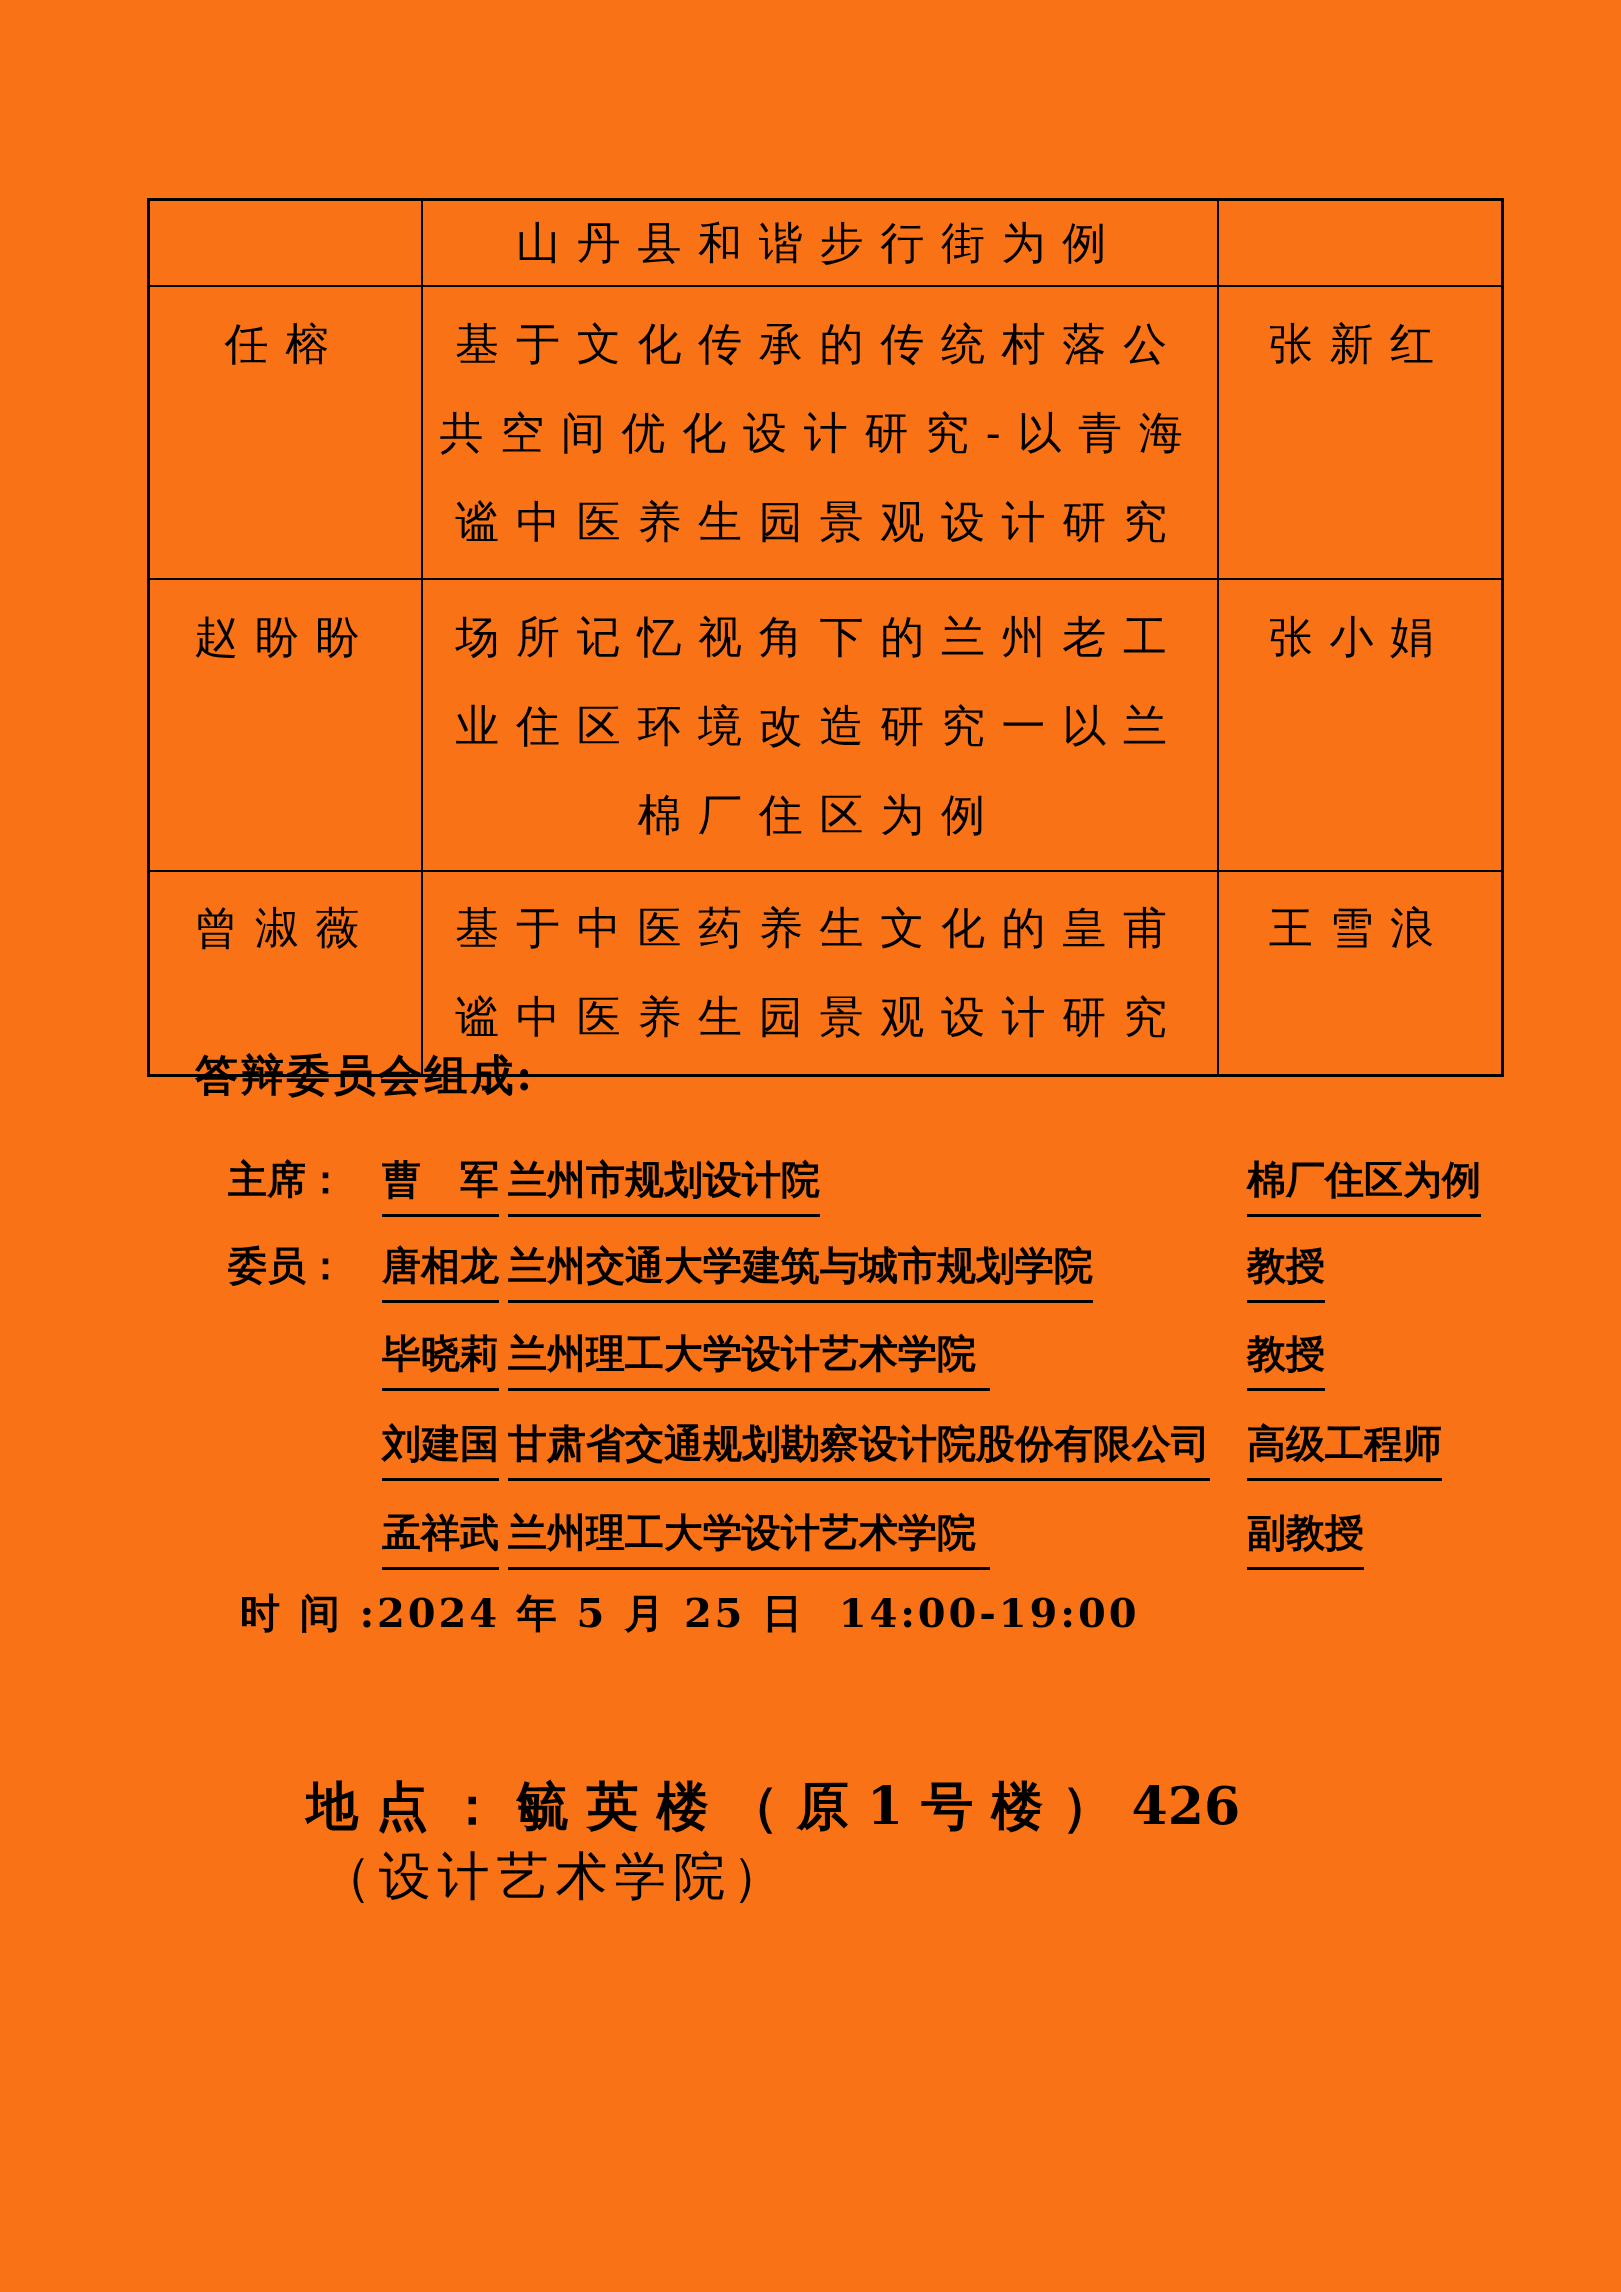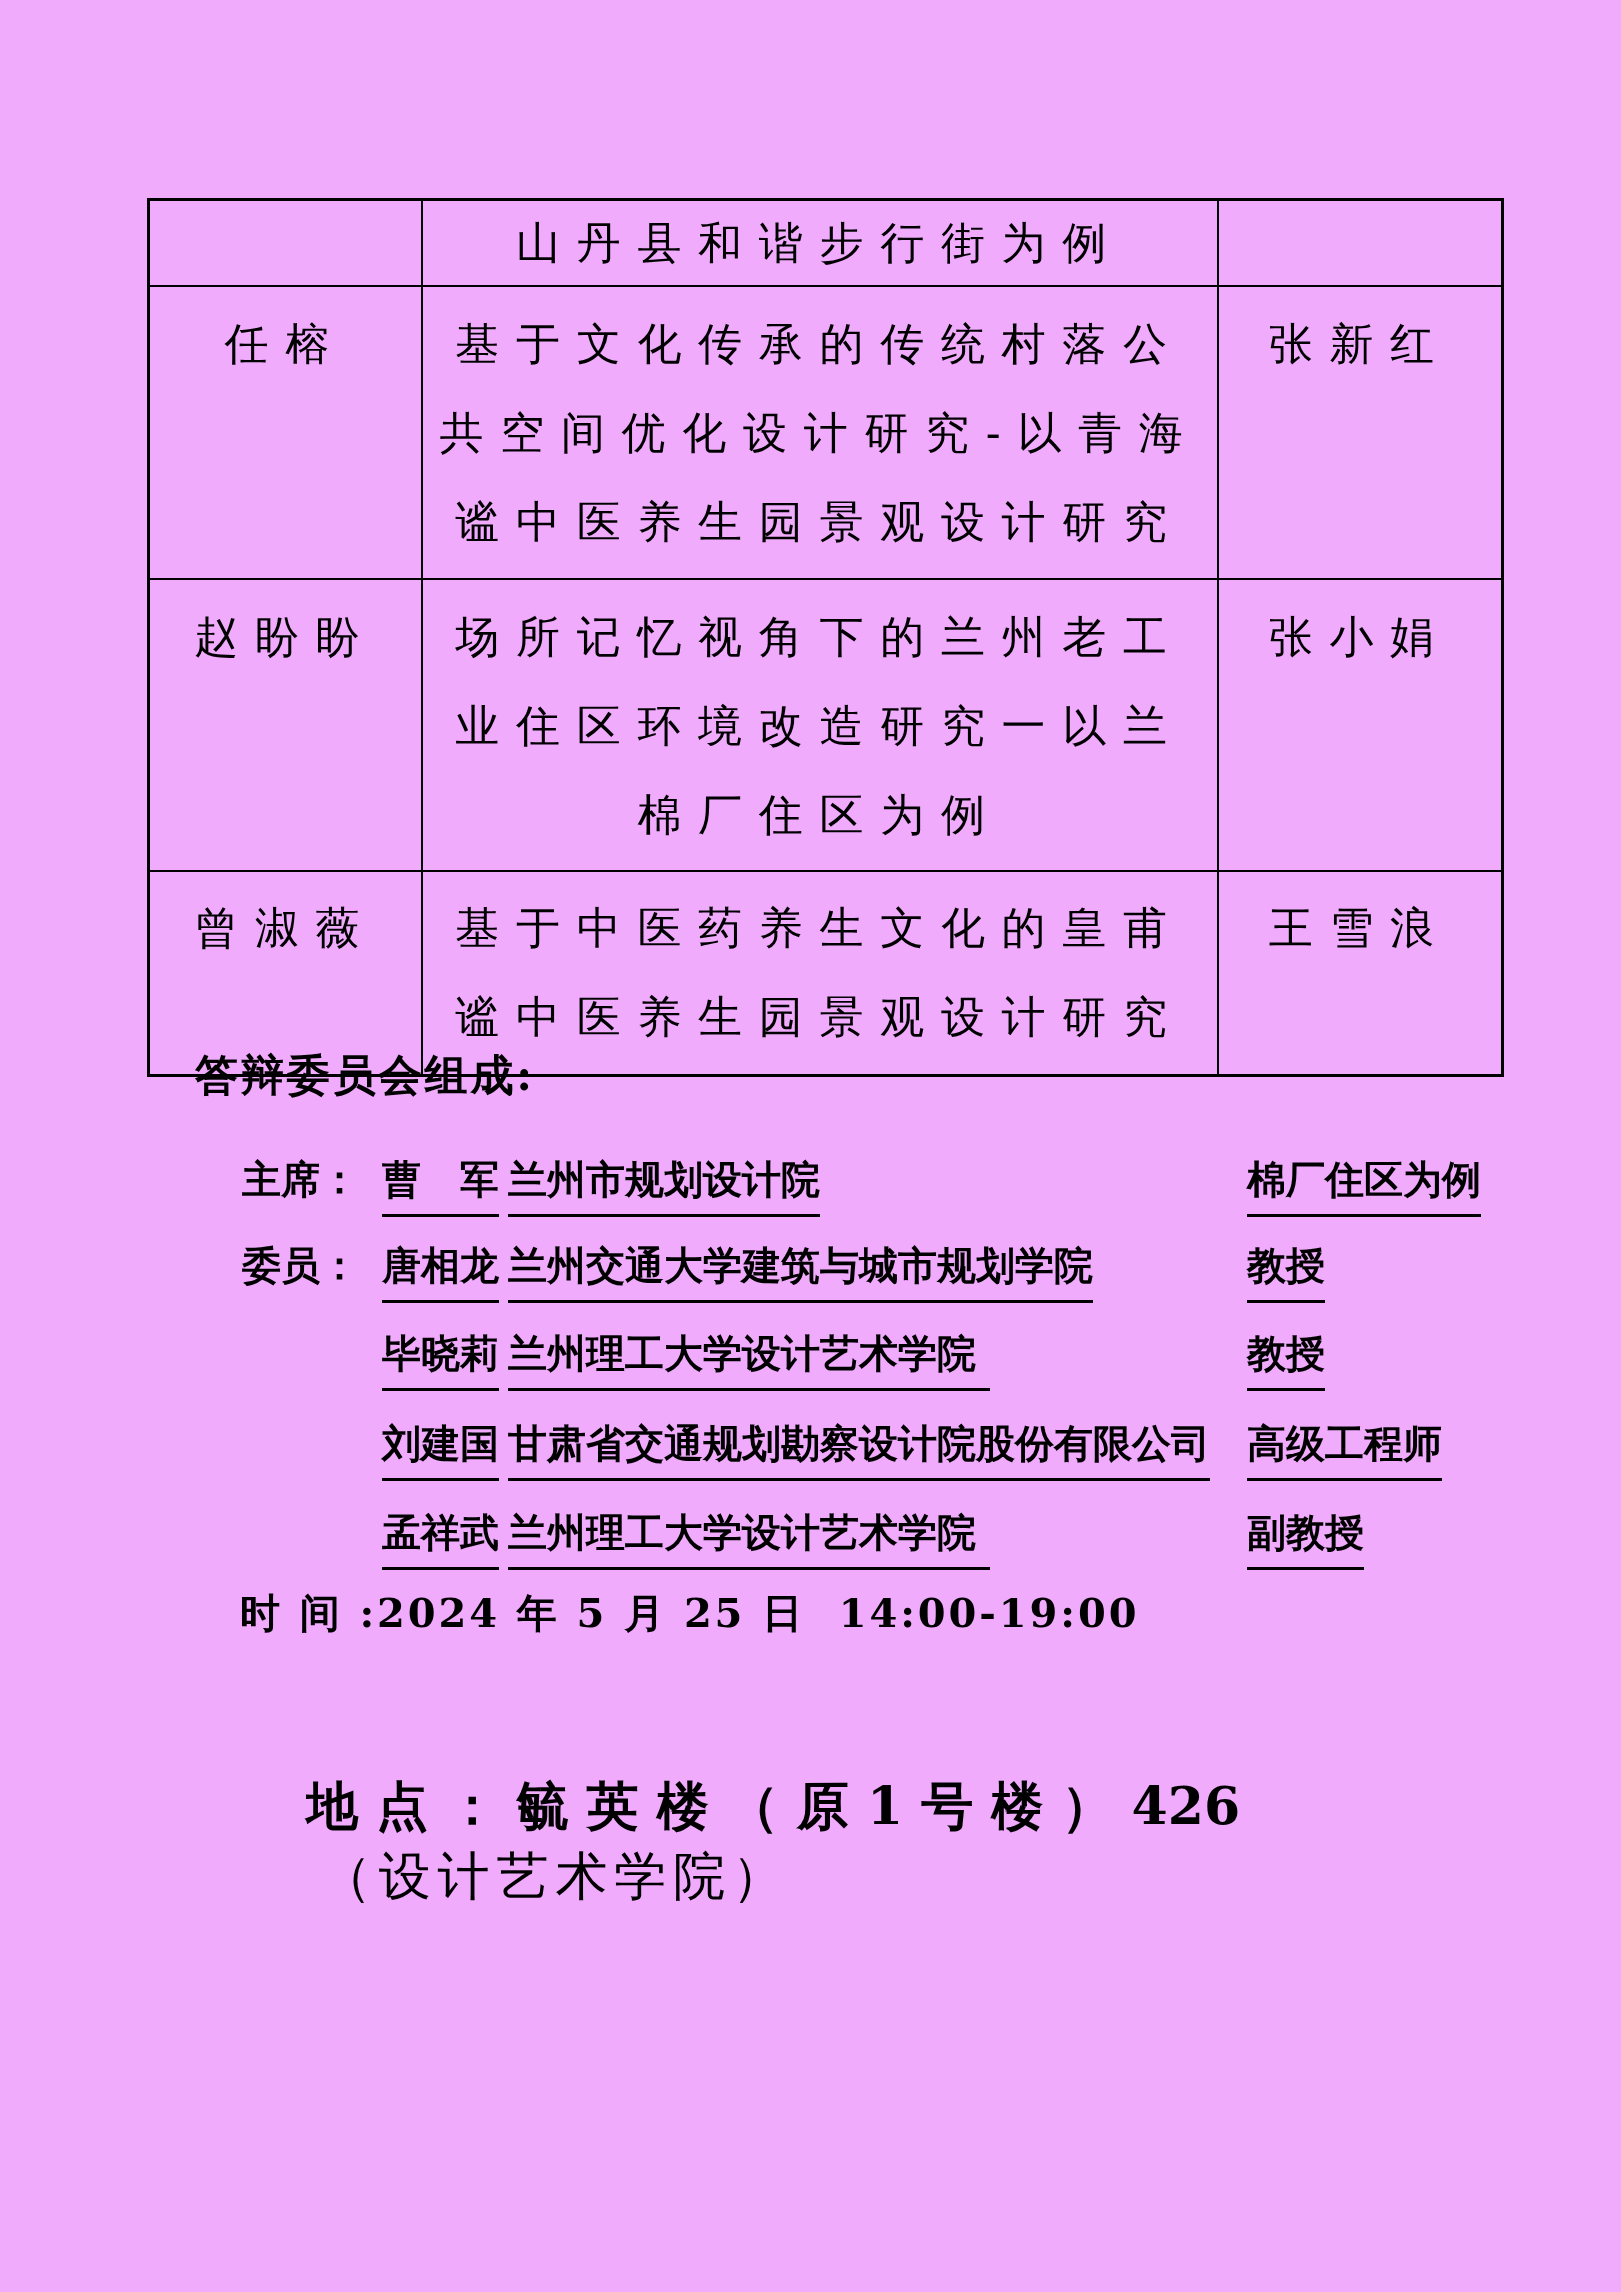--- a/index.html
+++ b/index.html
@@ -1,20 +1,20 @@
 <!DOCTYPE html>
 <html><head>
 <meta charset="utf-8">
 <style>
   html, body { margin: 0; padding: 0; background: #ffffff; }
   .page {
     position: relative;
     width: 1621px;
     height: 2293px;
-    background: #f0abfc;
+    background: #f97316;
     color: #000000;
     font-family: "DejaVu Serif", "Liberation Serif", serif;
     overflow: hidden;
   }
 
   
   table.grid {
     position: absolute;
     left: 147px;
     top: 198px;
@@ -59,21 +59,21 @@
     height: 61px;
     font-size: 39px;
     font-weight: bold;
   }
   .mrow span { position: absolute; top: 0; white-space: pre; }
   .m0 { top: 1153px; }
   .m1 { top: 1239px; }
   .m2 { top: 1327px; }
   .m3 { top: 1417px; }
   .m4 { top: 1506px; }
-  .mrole  { left: 242px; }
+  .mrole  { left: 228px; }
   .mname  { left: 382px; }
   .maff   { left: 508px; }
   .mtitle { left: 1247px; }
   .u { border-bottom: 3.9px solid #000; padding-bottom: 6.9px; }
 
   
   .time-line {
     position: absolute;
     left: 240px;
     top: 1586px;

